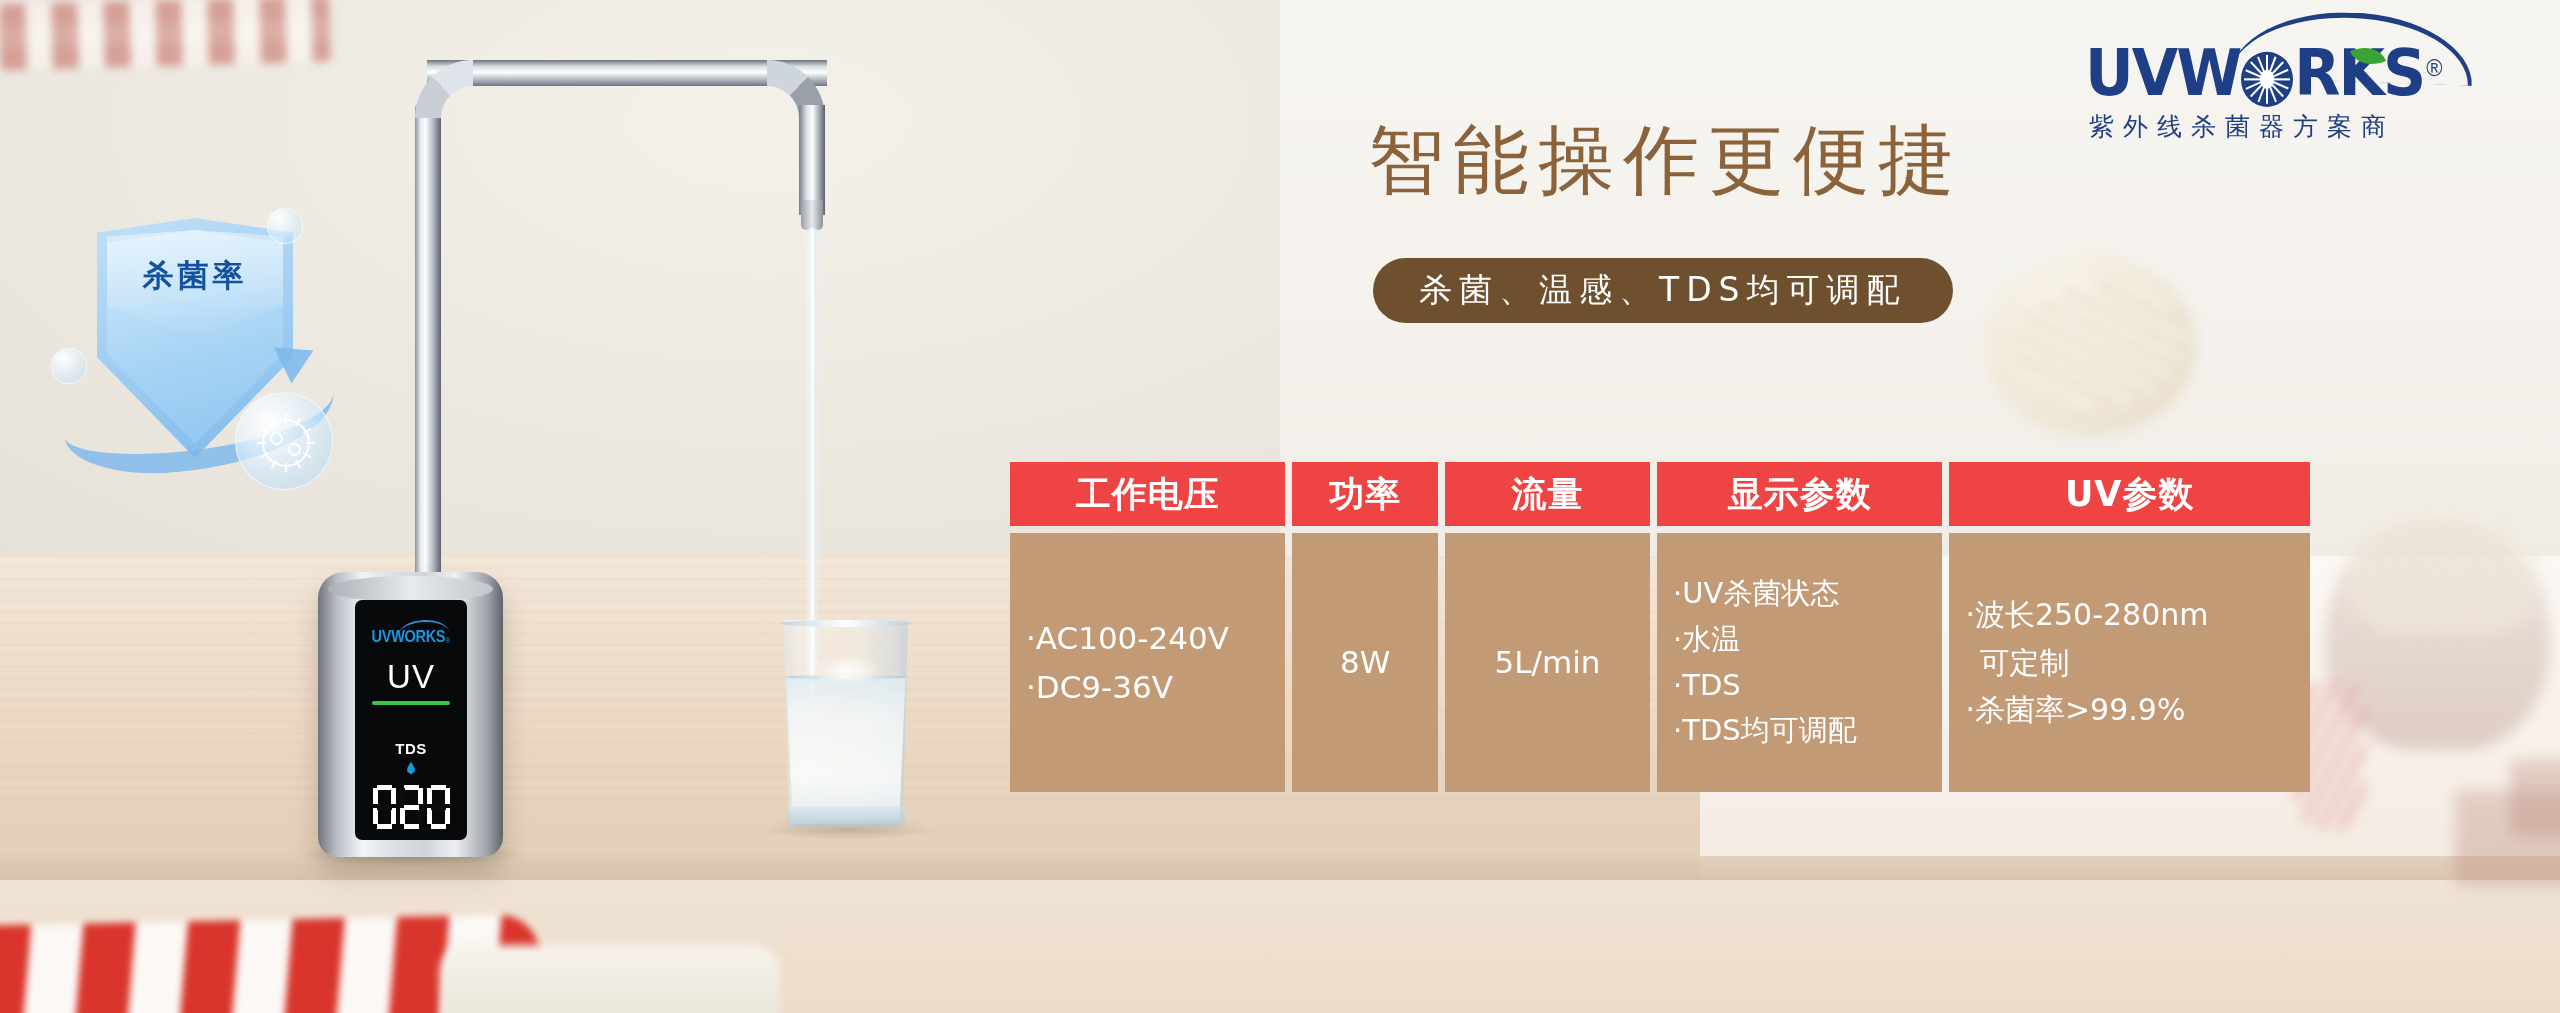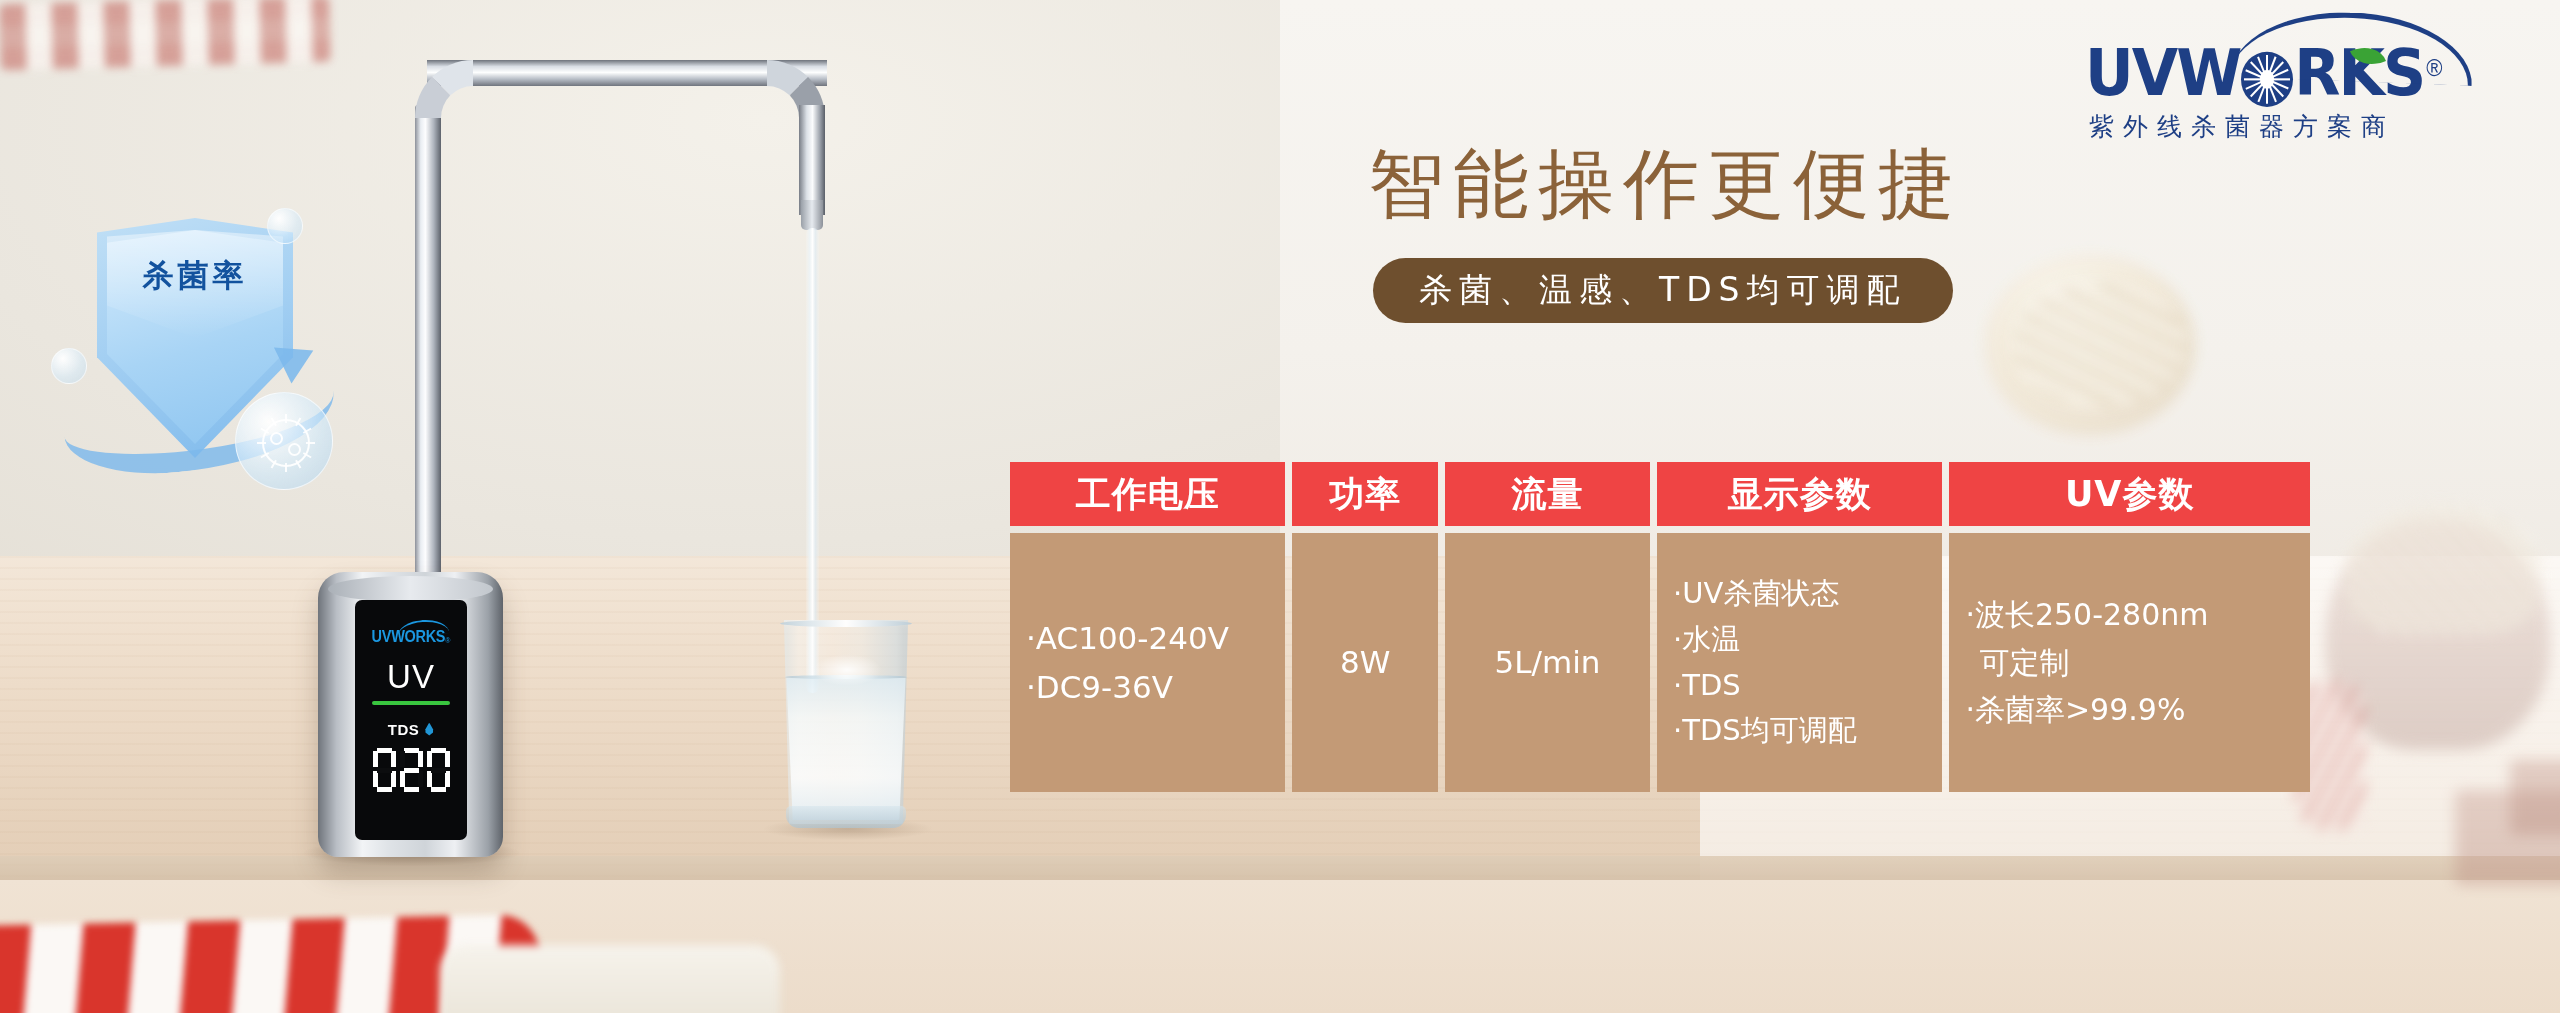--- a/index.html
+++ b/index.html
@@ -188,21 +188,21 @@
   }
   .scr-logo-r{font-size:7px;vertical-align:super;color:#1b97e0;}
   .scr-uv{
     margin-top:14px;color:#fff;font-size:33px;font-weight:400;
     letter-spacing:1px;font-family:"Liberation Sans",sans-serif;
   }
   .scr-bar{
     margin-top:5px;width:78px;height:3.5px;background:#39c63f;border-radius:2px;
   }
   .scr-tds-row{
-    margin-top:16px;display:flex;align-items:center;gap:5px;
+    margin-top:35px;display:flex;align-items:center;gap:5px;flex-direction:column;
   }
   .scr-tds{color:#fff;font-size:15px;font-weight:700;letter-spacing:.5px;}
   .drop{
     width:10px;height:13px;background:#2196d6;
     border-radius:50% 50% 50% 50%/62% 62% 38% 38%;
     clip-path:polygon(50% 0%,88% 52%,88% 76%,50% 100%,12% 76%,12% 52%);
   }
   .seven-seg{
     margin-top:10px;display:flex;gap:4px;
     font-family:"DejaVu Sans Mono",monospace;
@@ -376,21 +376,21 @@
     vertical-align:top;margin-left:2px;margin-bottom:26px;font-weight:400;
   }
   .brand-sub{
     margin-top:2px;font-family:"DejaVu Sans","Liberation Sans",sans-serif;
     font-size:25px;color:#1e3f85;letter-spacing:9px;font-weight:400;
     padding-left:4px;
   }
 
   
   .headline{
-    position:absolute;left:1368px;top:134px;
+    position:absolute;left:1368px;top:110px;
     font-family:"DejaVu Serif","Liberation Serif",serif;
     font-size:76px;font-weight:400;color:#8b6239;letter-spacing:9px;
     white-space:nowrap;
   }
   .pill{
     position:absolute;left:1373px;top:258px;height:65px;
     padding:0 46px;border-radius:40px;background:#6e4f2e;
     display:flex;align-items:center;
   }
   .pill-text{

